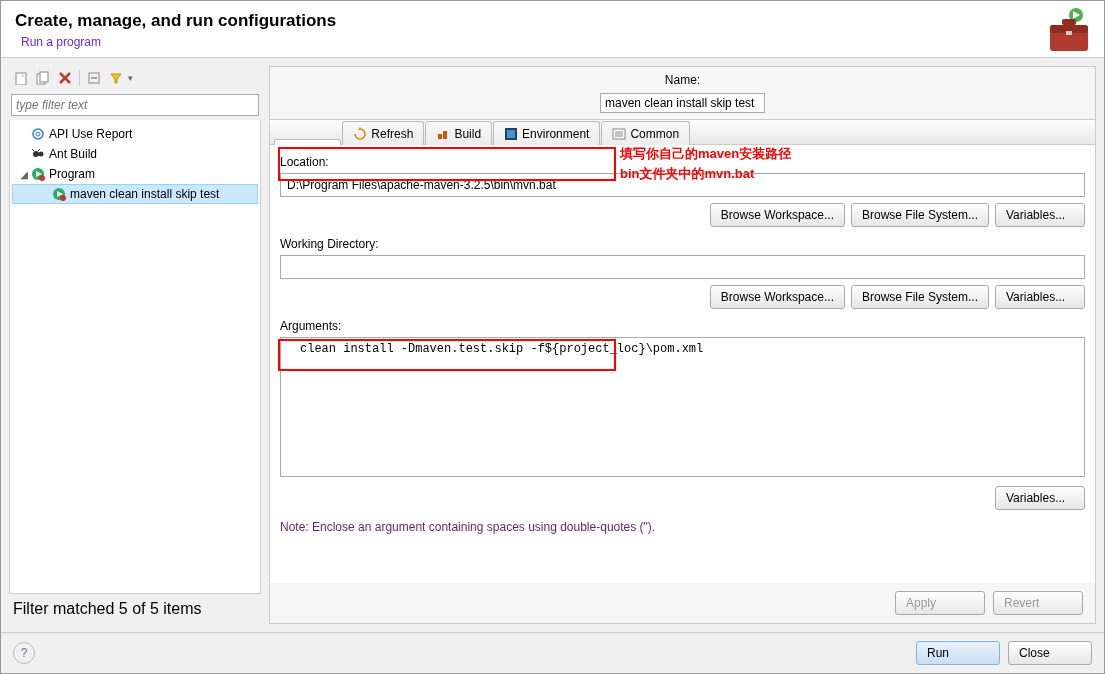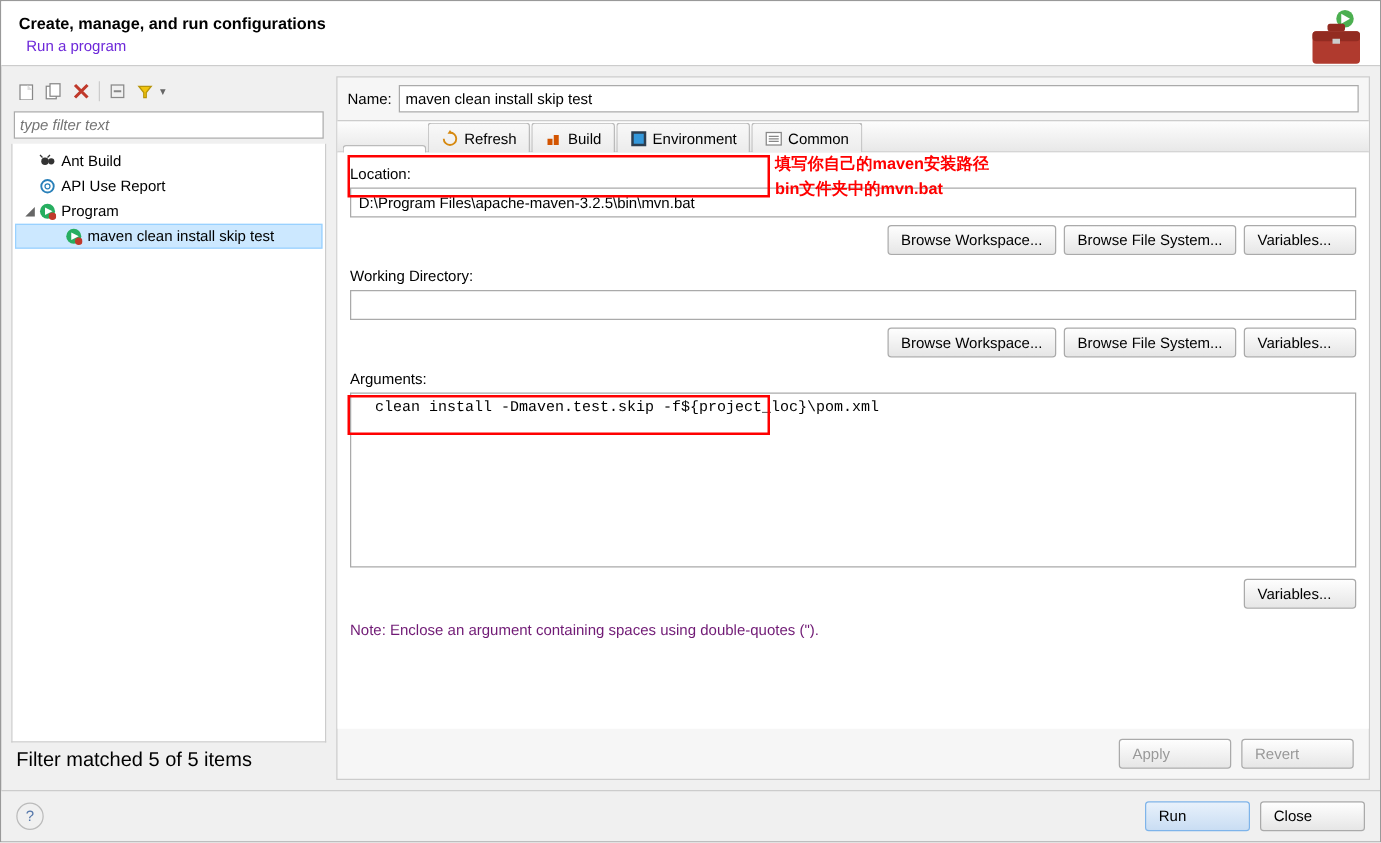--- a/index.html
+++ b/index.html
@@ -1,38 +1,38 @@
 <!DOCTYPE html>
 <html><head>
 <meta charset="utf-8">
 <style>
 * { box-sizing: border-box; font-family: "Segoe UI", Tahoma, sans-serif; font-size: 12px; }
 body { margin: 0; background: #fff; width: 1105px; height: 674px; overflow: hidden; }
 .dialog { width: 1105px; height: 674px; display: flex; flex-direction: column; border: 1px solid #999; background: #f0f0f0; }
 .header { background: #fff; padding: 10px 14px 8px 14px; border-bottom: 1px solid #ccc; position: relative; }
-.header-title { font-weight: bold; font-size: 13px; }
+.header-title { font-weight: bold; font-size: 17px; }
 .header-sub { margin-top: 4px; font-size: 12px; color: #6d28d9; padding-left: 6px; }
 .header-icon { position: absolute; right: 14px; top: 6px; }
 .body { flex: 1; display: flex; padding: 8px; gap: 8px; min-height: 0; }
 .left { width: 252px; display: flex; flex-direction: column; }
 .toolbar { display: flex; gap: 2px; padding: 2px; align-items: center; }
 .tb-btn { width: 20px; height: 20px; display: flex; align-items: center; justify-content: center; cursor: pointer; border-radius: 2px; }
 .tb-sep { width: 1px; height: 16px; background: #ccc; margin: 0 2px; }
 .filter { margin: 4px 2px; }
 .filter input { width: 100%; height: 22px; padding: 2px 4px; border: 1px solid #aaa; color: #888; font-style: italic; }
 .tree { flex: 1; background: #fff; border: 1px solid #ccc; border-top: none; overflow: auto; padding: 4px 2px; }
 .tree-item { display: flex; align-items: center; height: 20px; padding-left: 6px; cursor: pointer; }
 .tree-item.l2 { padding-left: 22px; }
 .tree-item.l3 { padding-left: 38px; }
 .tree-item.selected { background: #cce8ff; border: 1px solid #99d1ff; }
 .tree-item .exp { width: 12px; text-align: center; color: #666; font-size: 10px; }
 .tree-item .icn { width: 16px; height: 16px; margin-right: 3px; display: flex; align-items: center; justify-content: center; }
 .left-status { padding: 6px 4px; font-size: 16px; }
 .right { flex: 1; display: flex; flex-direction: column; background: #f6f6f6; border: 1px solid #ccc; min-height: 0; }
-.name-row { display: flex; align-items: center; padding: 6px 8px; gap: 6px; }
+.name-row { display: flex; align-items: center; padding: 6px 8px; gap: 6px; flex-direction: column; }
 .name-row input { flex: 1; height: 22px; border: 1px solid #aaa; background: #fff; padding: 2px 4px; }
 .tabstrip { display: flex; background: linear-gradient(#fdfdfd,#e8e8e8); border-top: 1px solid #ccc; border-bottom: 1px solid #ccc; padding: 0 4px; }
 .tab { display: flex; align-items: center; gap: 4px; padding: 4px 10px; border: 1px solid #bbb; border-bottom: none; margin-right: 1px; background: linear-gradient(#f8f8f8,#ececec); cursor: pointer; border-radius: 3px 3px 0 0; position: relative; top: 1px; }
 .tab.active { background: #fff; font-weight: bold; top: 19px; border-bottom: 1px solid #fff; }
 .tab-icn { width: 14px; height: 14px; }
 .tabbody { flex: 1; background: #fff; padding: 10px; overflow: auto; position: relative; }
 .field-group { margin-bottom: 10px; }
 .field-label { margin-bottom: 4px; }
 .text-input { width: 100%; height: 24px; border: 1px solid #aaa; background: #fff; padding: 2px 6px; }
 .btn-row { display: flex; justify-content: flex-end; gap: 6px; margin-top: 6px; }
@@ -103,36 +103,36 @@
         <span style="font-size:9px;color:#666">▾</span>
       </div>
       <div class="filter">
         <input type="text" placeholder="type filter text" style="">
       </div>
       <div class="tree">
         <div class="tree-item">
           <span class="exp"></span>
           <span class="icn">
               <svg width="14" height="14">
+                <circle cx="7" cy="7" r="5" fill="none" stroke="#2980b9" stroke-width="1.5"></circle>
+                <circle cx="7" cy="7" r="2" fill="none" stroke="#2980b9"></circle>
+              </svg>
+            </span>
+          <span>API Use Report</span>
+        </div>
+        <div class="tree-item">
+          <span class="exp"></span>
+          <span class="icn">
+              <svg width="14" height="14">
                 <circle cx="5" cy="7" r="3" fill="#333"></circle>
                 <circle cx="10" cy="7" r="2.5" fill="#333"></circle>
                 <path d="M3 4 L1 2 M7 4 L9 2" stroke="#333"></path>
               </svg>
             </span>
           <span>Ant Build</span>
-        </div>
-        <div class="tree-item">
-          <span class="exp"></span>
-          <span class="icn">
-              <svg width="14" height="14">
-                <circle cx="7" cy="7" r="5" fill="none" stroke="#2980b9" stroke-width="1.5"></circle>
-                <circle cx="7" cy="7" r="2" fill="none" stroke="#2980b9"></circle>
-              </svg>
-            </span>
-          <span>API Use Report</span>
         </div>
         <div class="tree-item">
           <span class="exp">◢</span>
           <span class="icn">
               <svg width="14" height="14">
                 <circle cx="7" cy="7" r="6" fill="#27ae60"></circle>
                 <path d="M5 4 L11 7 L5 10 Z" fill="#fff"></path>
                 <circle cx="11" cy="11" r="3" fill="#c0392b"></circle>
               </svg>
             </span>

